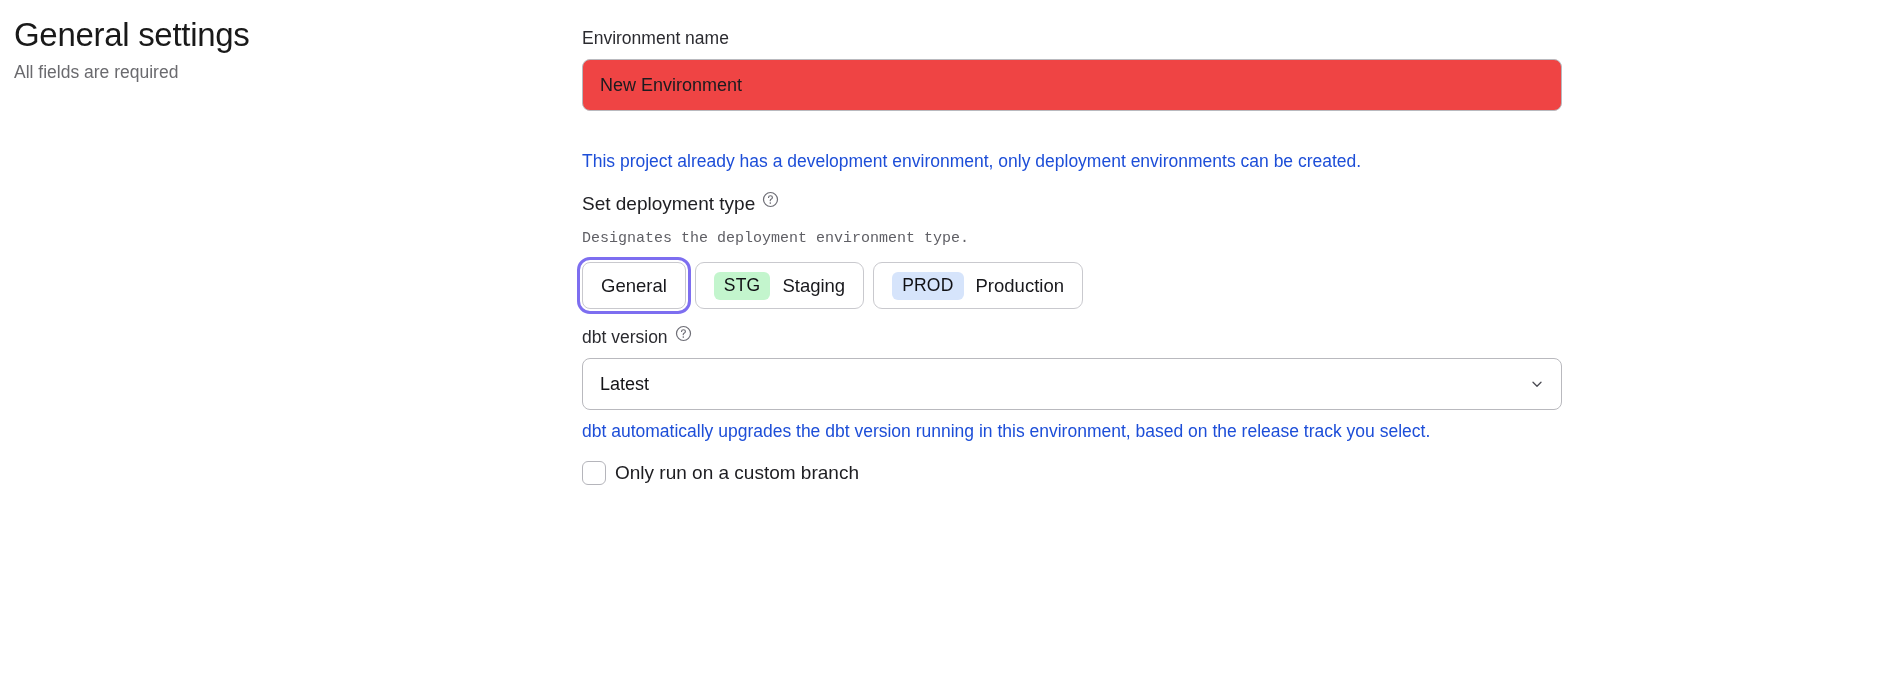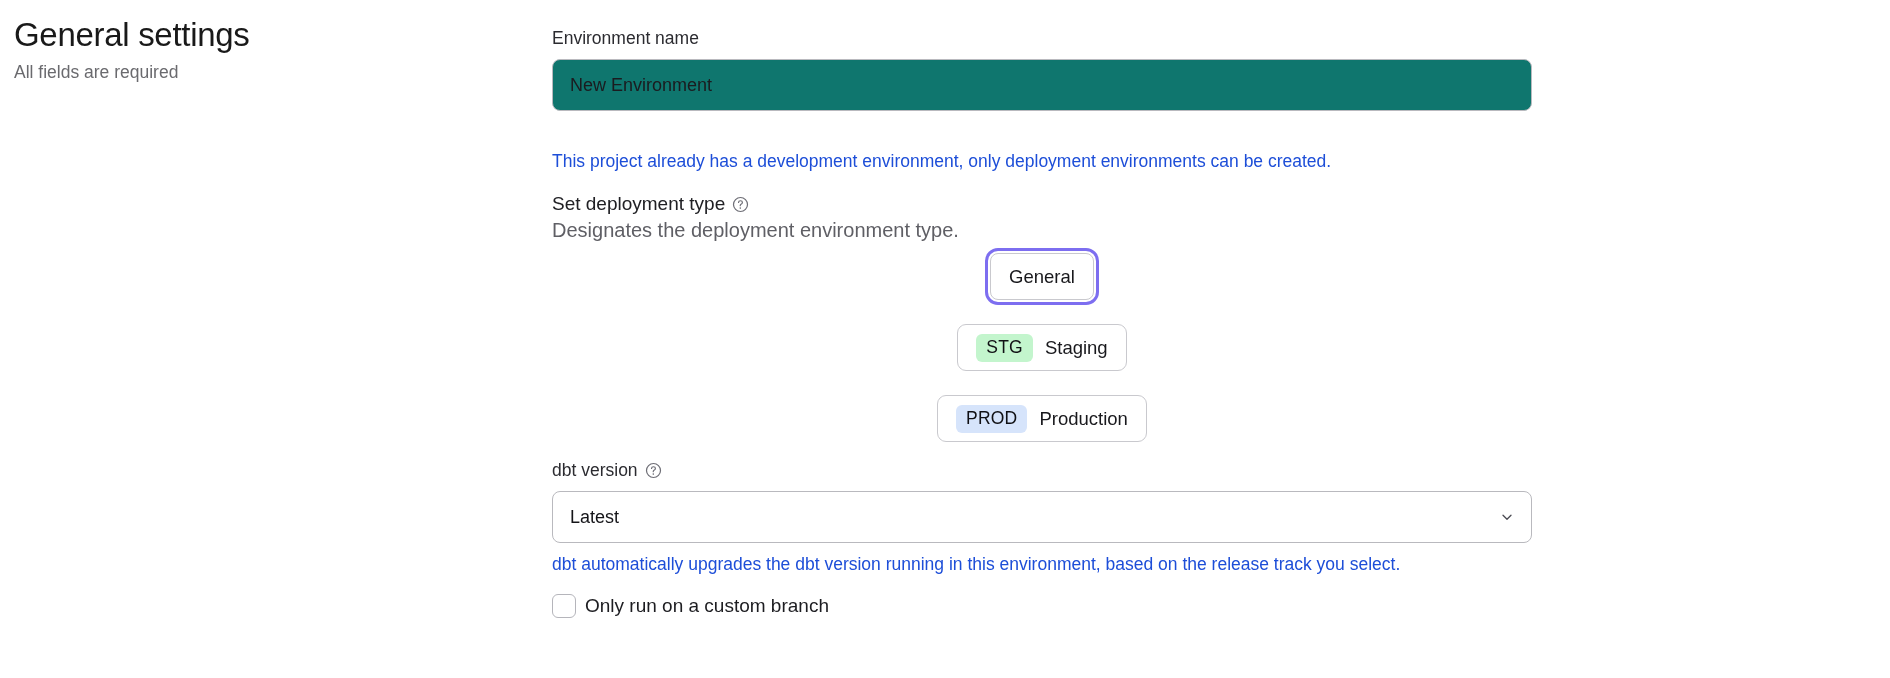--- a/index.html
+++ b/index.html
@@ -41,55 +41,55 @@
   .page-subtitle {
     font-size: 17.5px;
     line-height: 24px;
     color: #6a6a6e;
     margin: 4px 0 0 0;
   }
 
   
   .right-col {
     position: absolute;
-    left: 552px;
+    left: 582px;
     top: 26px;
     width: 980px;
   }
 
   .field-label {
     font-size: 17.5px;
     line-height: 24px;
     color: #2b2b30;
     margin: 0 0 9px 0;
   }
   .field-label.disabled { color: #a9a9ae; }
 
   .label-row {
     display: flex;
-    align-items: center;
+    align-items: flex-start;
     gap: 7px;
   }
 
   .help-icon {
     width: 17px;
     height: 17px;
     display: inline-flex;
     align-items: center;
     justify-content: center;
     flex: 0 0 auto;
   }
   .help-icon svg { display: block; }
 
   .text-input {
     width: 980px;
     height: 52px;
     border: 1px solid #b9b9be;
     border-radius: 8px;
-    background: #0f766e;
+    background: #ef4444;
     font-family: "Liberation Sans", sans-serif;
     font-size: 18px;
     color: #1b1b1f;
     padding: 0 17px;
     outline: none;
   }
 
   .select-box {
     position: relative;
     width: 980px;
@@ -134,33 +134,33 @@
   .section-gap-3 { height: 16px; }
 
   .section-title {
     font-size: 19px;
     line-height: 26px;
     color: #202024;
     font-weight: 400;
     margin: 0;
   }
   .section-desc {
-    font-size: 20px;
+    font-size: 15px;
     line-height: 24px;
     color: #5f5f65;
-    margin: 1px 0 0 0;
+    margin: 10px 0 0 0;
+    font-family: Liberation Mono, monospace;
   }
 
   
   .seg-row {
     display: flex;
     align-items: center;
-    gap: 24px;
+    gap: 9px;
     margin-top: 11px;
-    flex-direction: column;
   }
   .seg-btn {
     position: relative;
     height: 47px;
     border: 1px solid #c9c9ce;
     border-radius: 9px;
     background: #ffffff;
     display: inline-flex;
     align-items: center;
     gap: 12px;

